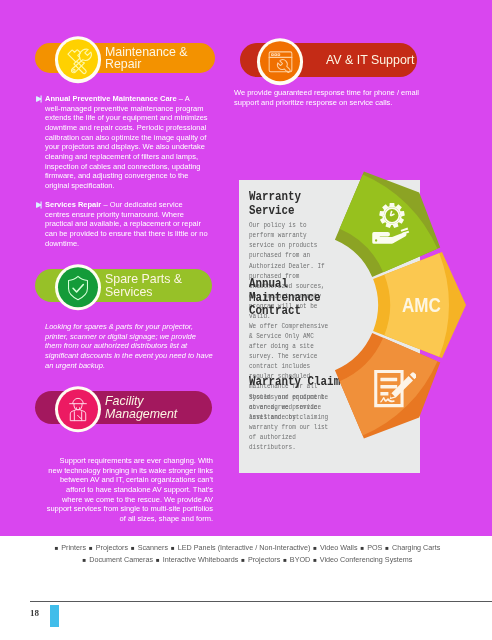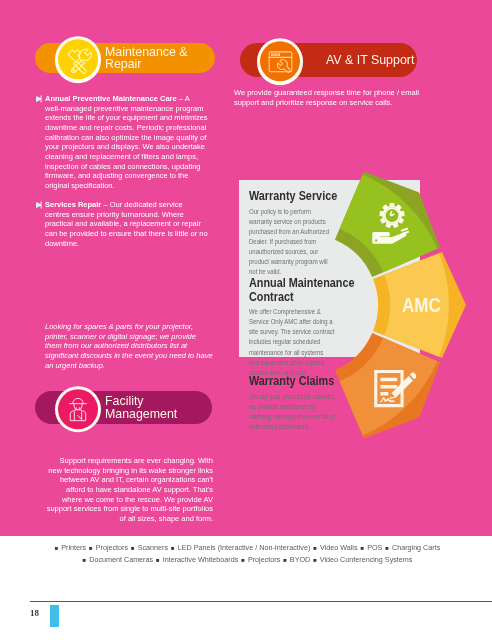--- a/index.html
+++ b/index.html
@@ -1,36 +1,36 @@
 <!DOCTYPE html>
 <html><head>
 <meta charset="utf-8">
 <style>
   html,body{margin:0;padding:0;background:#fff;}
   body{width:492px;height:640px;overflow:hidden;
        font-family:"Liberation Sans",sans-serif;
        -webkit-font-smoothing:antialiased;}
-  .page{position:relative;width:492px;height:640px;background:#ec4899;overflow:hidden;}
+  .page{position:relative;width:492px;height:640px;background:#d946ef;overflow:hidden;}
 
   
   .pill{position:absolute;display:flex;align-items:center;border-radius:17px;}
   .pill .ico{position:absolute;top:50%;transform:translateY(-50%) translateY(1.6px);
         width:46.5px;height:46.5px;border-radius:50%;background:#fffdf2;
         display:flex;align-items:center;justify-content:center;box-sizing:border-box;}
   .pill .ico > span{width:40px;height:40px;border-radius:50%;display:flex;
         align-items:center;justify-content:center;}
   .pill .ttl{color:#fdf6e3;font-size:13.4px;line-height:12.2px;
         transform:scaleX(.925);transform-origin:0 50%;white-space:nowrap;}
 
   .para{position:absolute;color:#ffffff;font-size:7.5px;line-height:9.67px;}
   .para b{font-weight:bold;}
   .bullet{position:absolute;color:#ffffff;font-size:8px;}
 
   
-  .panel{position:absolute;left:239px;top:180px;width:181px;height:177px;background:#e9eaea;}
+  .panel{position:absolute;left:239px;top:180px;width:181px;height:293px;background:#e9eaea;font-family:Liberation Mono, monospace;}
   .panel h3{margin:0;font-size:12.7px;font-weight:bold;color:#2e2e2e;line-height:13.5px;
         transform:scaleX(.855);transform-origin:0 0;}
   .panel p{margin:0;font-size:7px;line-height:10.15px;color:#6f7071;
         transform:scaleX(.857);transform-origin:0 0;}
 
   
   .footer{position:absolute;left:0;top:536px;width:492px;height:104px;background:#ffffff;}
   .speclist{position:absolute;left:0;top:6px;width:492px;text-align:center;
         font-size:7.2px;line-height:12px;color:#5a5a5a;}
   .speclist .sep{color:#3b3b3b;font-size:6px;vertical-align:middle;padding:0 3px;}
@@ -97,23 +97,37 @@
           <path d="M33.6 37.3 l2.3 2.3"></path>
         </svg>
       </span>
     </div>
     <div class="ttl" style="margin-left:86px;">
       <div>AV &amp; IT Support</div>
     </div>
   </div>
   <div class="para" style="left:234px;top:88px;width:196px;">We provide guaranteed response time for phone / email support and prioritize response on service calls.</div>
 
+  <div class="pill" style="left:35px;top:269px;width:177px;height:33px;background:#97c128;">
+    <div class="ico" style="left:19.9px;">
+      <span style="background:#149b39;">
+        <svg viewBox="0 0 48 48" width="32" height="32" fill="none" stroke="#d6ffd9" stroke-width="1.6" stroke-linecap="round" stroke-linejoin="round">
+          <path d="M24 7.5 C20 11.2 14.8 13.2 9.8 13.6 v12.2 c0 7.6 5.6 12.6 14.2 16.7 c8.6 -4.1 14.2 -9.1 14.2 -16.7 V13.6 C33.2 13.2 28 11.2 24 7.5 Z"></path>
+          <path d="M16.6 25.4 l5.3 5.6 l10.1 -11.3" stroke-width="2.4"></path>
+        </svg>
+      </span>
+    </div>
+    <div class="ttl" style="margin-left:70px;">
+      <div>Spare Parts &amp;</div>
+      <div>Services</div>
+    </div>
+  </div>
   <div class="para" style="left:45px;top:322px;width:168px;font-style:italic;">Looking for spares &amp; parts for your projector, printer, scanner or digital signage; we provide them from our authorized distributors list  at significant discounts in the event you need to have an urgent backup.</div>
 
-  <div class="pill" style="left:35px;top:391px;width:177px;height:33px;background:#a3185e;">
+  <div class="pill" style="left:35px;top:391px;width:177px;height:33px;background:#a3185e;font-style:italic;">
     <div class="ico" style="left:19.9px;">
       <span style="background:#ec1a62;">
         <svg viewBox="0 0 48 48" width="32" height="32" fill="none" stroke="#ffd6e6" stroke-width="1.5" stroke-linecap="round" stroke-linejoin="round">
           <path d="M16 15.5 a8 8 0 0 1 16 0"></path>
           <path d="M11.5 15.5 H36.5"></path>
           <path d="M18 15.5 v3.2 a6 6 0 0 0 12 0 v-3.2"></path>
           <path d="M21.5 21.5 v3 h5 v-3"></path>
           <path d="M21.5 24.5 L15 27 a4 4 0 0 0 -2.6 3.8 V41 h23.2 V30.8 A4 4 0 0 0 33 27 l-6.5 -2.5"></path>
           <path d="M18.5 27.5 V41"></path>
           <path d="M29.5 27.5 V41"></path>

